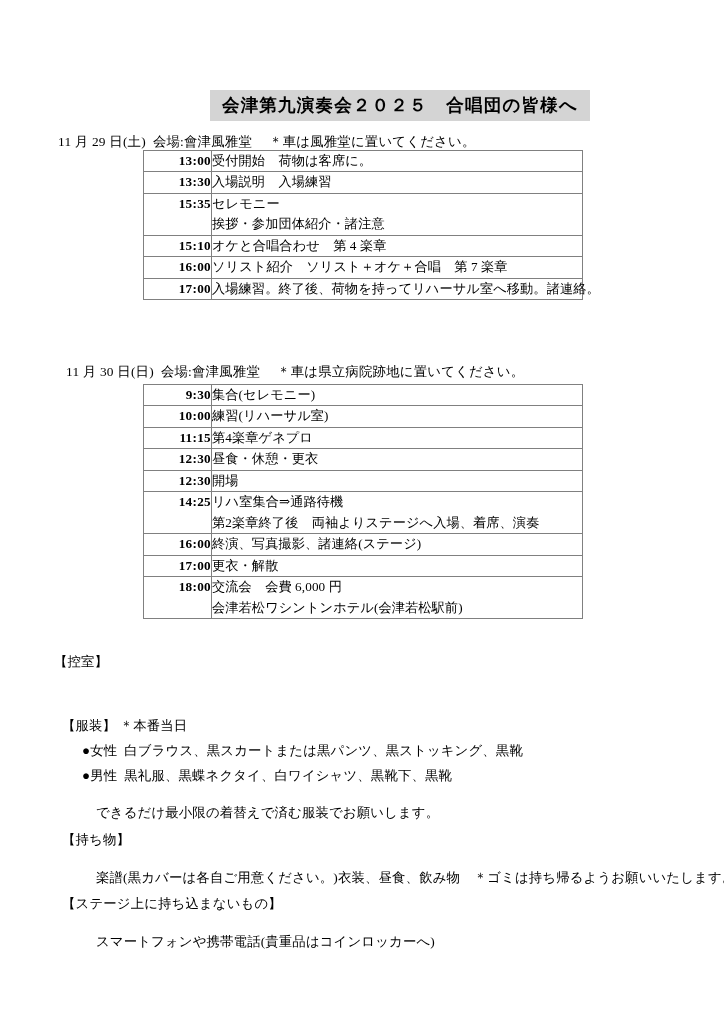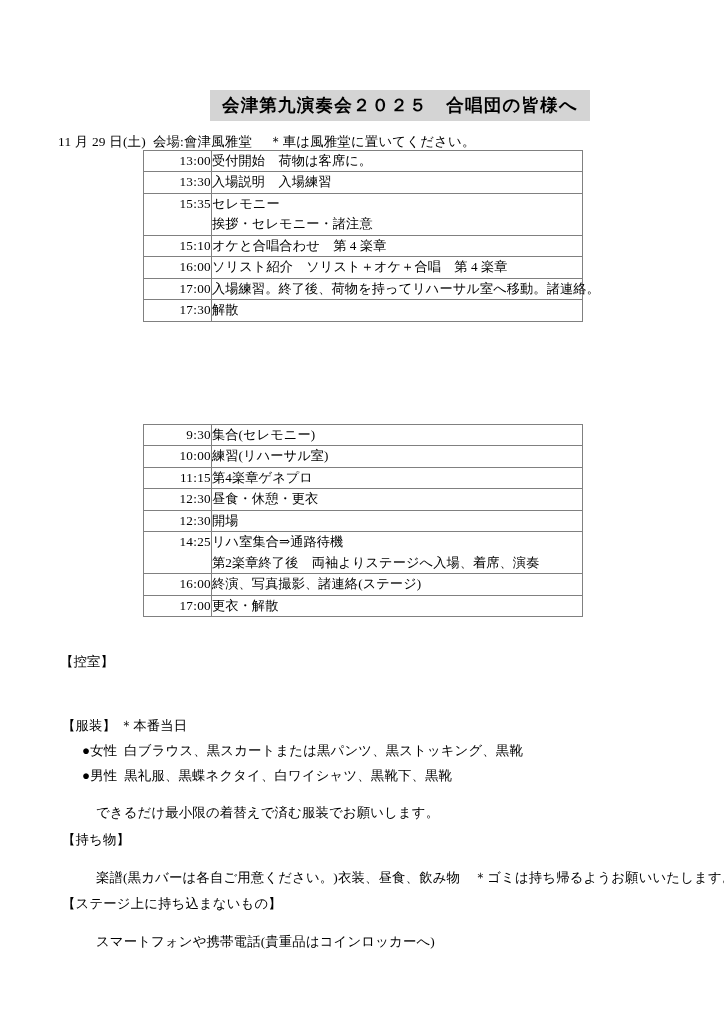--- a/index.html
+++ b/index.html
@@ -56,34 +56,35 @@
 
   
   table.sched {
     position: absolute;
     border-collapse: collapse;
     font-size: 13.2px;
     table-layout: fixed;
     background: #ffffff;
   }
   #table-day1 { left: 143px; top: 150px; width: 440px; }
-  #table-day2 { left: 143px; top: 384px; width: 440px; margin-top: 40px; }
+  #table-day2 { left: 143px; top: 384px; width: 440px; }
 
   table.sched td {
     border: 1px solid #808080;
     padding: 0;
     vertical-align: top;
   }
   td.col-time {
     width: 67px;
     text-align: right;
     padding: 3px 9px 3px 4px;
     white-space: nowrap;
     font-family: "Liberation Serif", "DejaVu Serif", serif;
     letter-spacing: 0.3px;
+    font-weight: bold;
   }
   td.col-desc {
     padding: 3px 5px 3px 8px;
     letter-spacing: 0.1px;
   }
   td.col-desc .line {
     display: block;
     line-height: 1.55;
     white-space: pre;
   }
@@ -105,21 +106,21 @@
     display: block;
     white-space: pre;
   }
   .sec-line {
     display: block;
     white-space: pre;
   }
   .indent-1 { padding-left: 20px; }
   .indent-2 { padding-left: 34px; margin-top: 13px; }
 
-  #sec-greenroom { left: 60px; top: 650px; }
+  #sec-greenroom { left: 54px; top: 650px; }
   #sec-attire    { left: 62px; top: 714px; }
   #sec-bring     { left: 62px; top: 828px; }
   #sec-nostage   { left: 62px; top: 892px; }
 </style>
 </head>
 <body>
 
 <div class="page">
 
   <div class="title-wrap">
@@ -145,58 +146,51 @@
           <td class="col-desc">
             <span class="line">入場説明　入場練習</span>
           </td>
         </tr>
         <tr>
           <td class="col-time">
             <span class="line">15:35</span>
           </td>
           <td class="col-desc">
             <span class="line">セレモニー</span>
-            <span class="line">挨拶・セレモニー・諸注意</span>
+            <span class="line">挨拶・参加団体紹介・諸注意</span>
           </td>
         </tr>
         <tr>
           <td class="col-time">
             <span class="line">15:10</span>
           </td>
           <td class="col-desc">
             <span class="line">オケと合唱合わせ　第 4 楽章</span>
           </td>
         </tr>
         <tr>
           <td class="col-time">
             <span class="line">16:00</span>
           </td>
           <td class="col-desc">
-            <span class="line">ソリスト紹介　ソリスト＋オケ＋合唱　第 4 楽章</span>
+            <span class="line">ソリスト紹介　ソリスト＋オケ＋合唱　第 7 楽章</span>
           </td>
         </tr>
         <tr>
           <td class="col-time">
             <span class="line">17:00</span>
           </td>
           <td class="col-desc">
             <span class="line">入場練習。終了後、荷物を持ってリハーサル室へ移動。諸連絡。</span>
-          </td>
-        </tr>
-        <tr>
-          <td class="col-time">
-            <span class="line">17:30</span>
-          </td>
-          <td class="col-desc">
-            <span class="line">解散</span>
           </td>
         </tr>
       </tbody>
   </table>
 
+  <div class="datehead" id="datehead-2">11 月 30 日(日)  会場:會津風雅堂　 ＊車は県立病院跡地に置いてください。</div>
 
   <table class="sched" id="table-day2">
     <tbody>
         <tr>
           <td class="col-time">
             <span class="line">9:30</span>
           </td>
           <td class="col-desc">
             <span class="line">集合(セレモニー)</span>
           </td>
@@ -249,20 +243,29 @@
           <td class="col-desc">
             <span class="line">終演、写真撮影、諸連絡(ステージ)</span>
           </td>
         </tr>
         <tr>
           <td class="col-time">
             <span class="line">17:00</span>
           </td>
           <td class="col-desc">
             <span class="line">更衣・解散</span>
+          </td>
+        </tr>
+        <tr>
+          <td class="col-time">
+            <span class="line">18:00</span>
+          </td>
+          <td class="col-desc">
+            <span class="line">交流会　会費 6,000 円</span>
+            <span class="line">会津若松ワシントンホテル(会津若松駅前)</span>
           </td>
         </tr>
       </tbody>
   </table>
 
   <div class="section" id="sec-greenroom">
     <span class="sec-heading">【控室】</span>
   </div>
 
   <div class="section" id="sec-attire">

